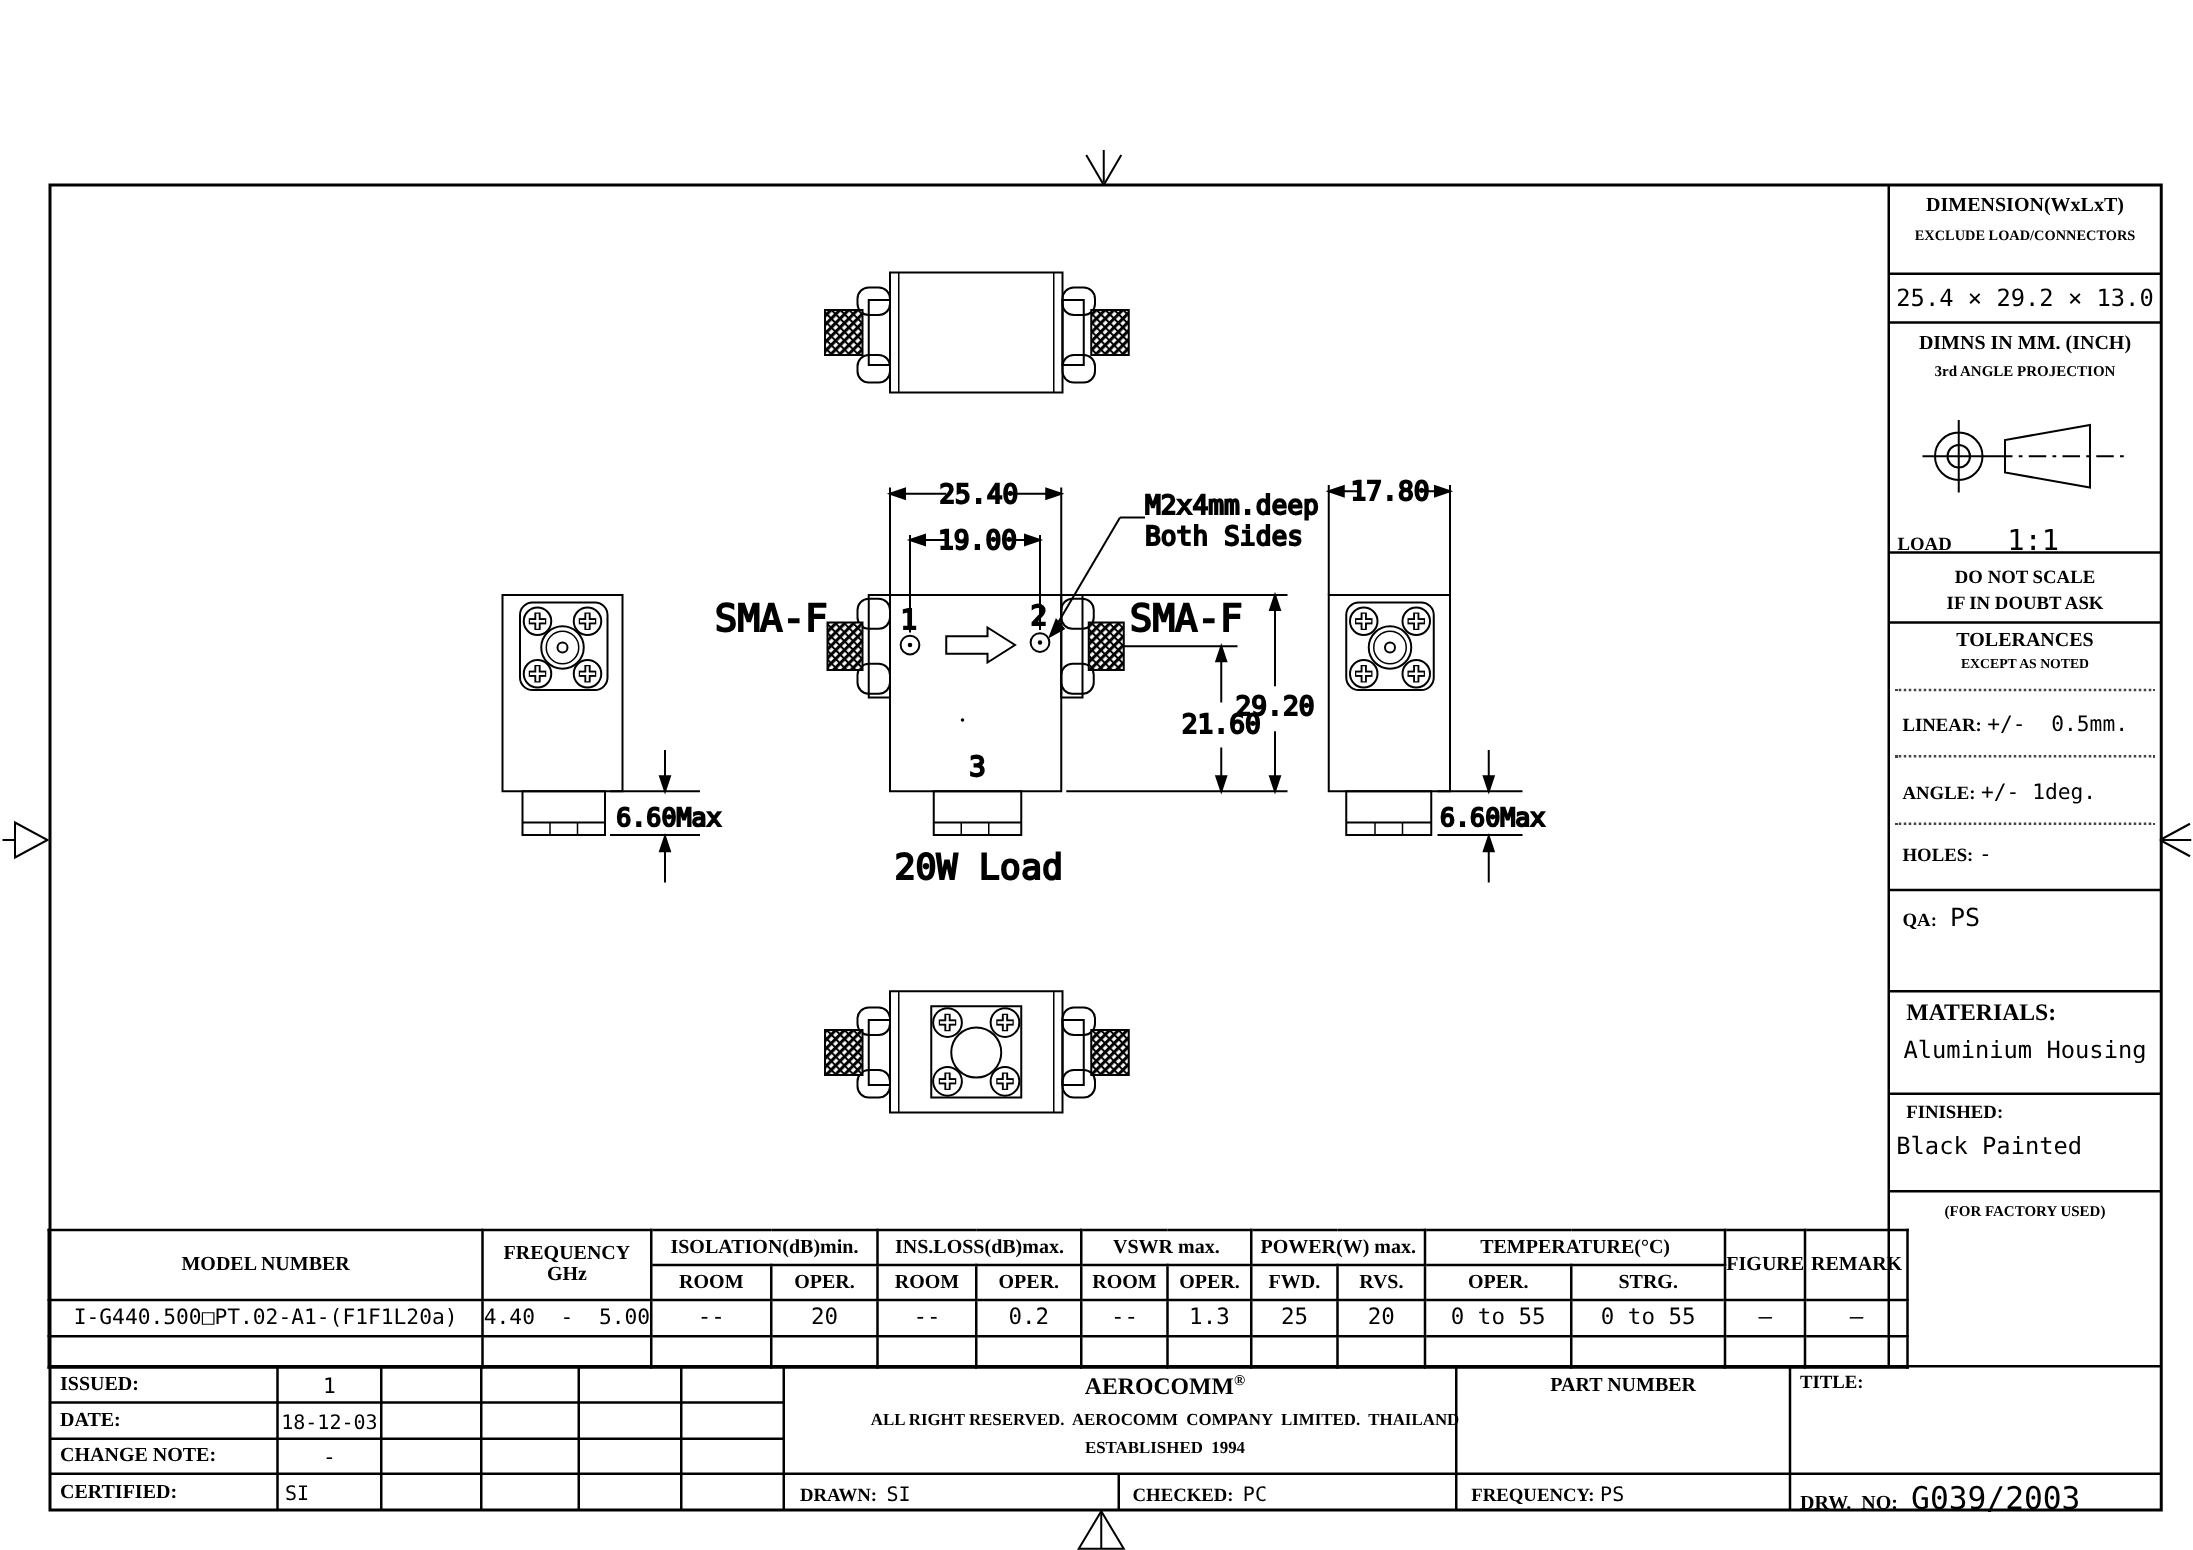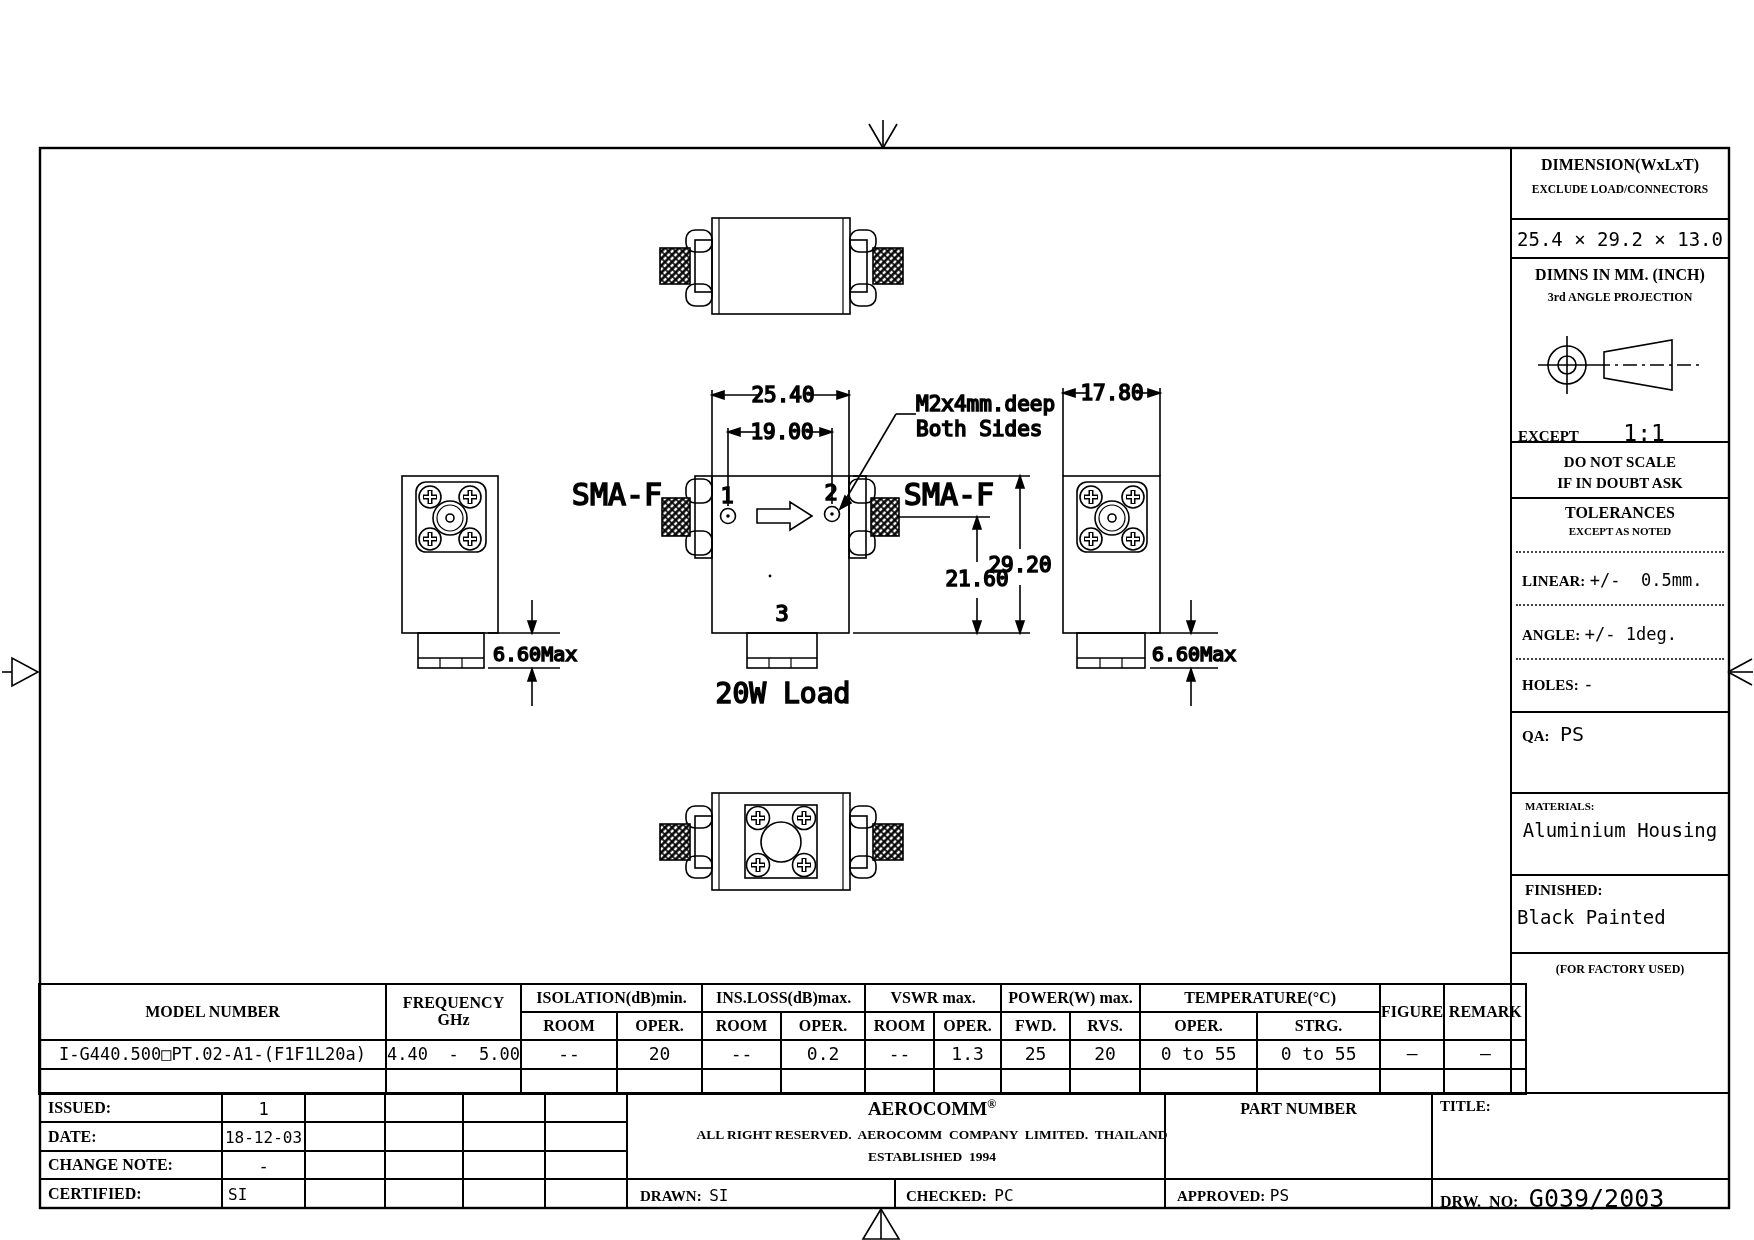--- a/index.html
+++ b/index.html
@@ -336,21 +336,21 @@
   <div class="abs rp" style="top:156px;">
     <div class="serif" style="font-size:16px;">DIMENSION(WxLxT)</div>
     <div class="serif" style="font-size:11.5px;margin-top:9px;">EXCLUDE LOAD/CONNECTORS</div>
   </div>
   <div class="abs rp val" style="top:228px;font-size:19px;">25.4 × 29.2 × 13.0</div>
   <div class="abs rp" style="top:266px;">
     <div class="serif" style="font-size:16px;">DIMNS IN MM. (INCH)</div>
     <div class="serif" style="font-size:12px;margin-top:6px;">3rd ANGLE PROJECTION</div>
   </div>
   <div class="abs" style="left:1518px;top:420px;width:200px;">
-    <span class="lab" style="font-size:15px;">EXCEPT</span>
+    <span class="lab" style="font-size:15px;">LOAD</span>
     <span class="val" style="font-size:23px;margin-left:40px;">1:1</span>
   </div>
   <div class="abs rp serif" style="top:452px;font-size:15px;line-height:21px;">
     <div>DO NOT SCALE</div>
     <div>IF IN DOUBT ASK</div>
   </div>
   <div class="abs rp" style="top:504px;">
     <div class="serif" style="font-size:16px;">TOLERANCES</div>
     <div class="serif" style="font-size:11px;margin-top:3px;">EXCEPT AS NOTED</div>
   </div>
@@ -367,21 +367,21 @@
   <div class="dotline" style="top:658px;"></div>
   <div class="lblrow" style="left:1522px;top:674px;">
     <span class="lab" style="font-size:15px;">HOLES:</span>
     <span class="val" style="font-size:17px;">-</span>
   </div>
   <div class="lblrow" style="left:1522px;top:722px;">
     <span class="lab" style="font-size:15px;">QA:</span>
     <span class="val" style="font-size:20px;margin-left:6px;">PS</span>
   </div>
   <div class="abs" style="left:1511px;top:800px;width:218px;">
-    <div class="lab" style="font-size:11px;margin-left:14px;">MATERIALS:</div>
+    <div class="lab" style="font-size:19px;margin-left:14px;">MATERIALS:</div>
     <div class="val ctr" style="font-size:19px;margin-top:7px;">Aluminium Housing</div>
   </div>
   <div class="abs" style="left:1511px;top:882px;width:218px;">
     <div class="lab" style="font-size:15px;margin-left:14px;">FINISHED:</div>
     <div class="val" style="font-size:19px;margin-top:7px;margin-left:6px;">Black Painted</div>
   </div>
   <div class="abs rp serif" style="top:962px;font-size:12px;">(FOR FACTORY USED)</div>
 
   <table class="spec">
     <colgroup>
@@ -481,21 +481,21 @@
 
   <div class="lblrow" style="left:640px;top:1186px;">
     <span class="lab" style="font-size:15px;">DRAWN:</span>
     <span class="val" style="font-size:16px;margin-left:3px;">SI</span>
   </div>
   <div class="lblrow" style="left:906px;top:1186px;">
     <span class="lab" style="font-size:15px;">CHECKED:</span>
     <span class="val" style="font-size:16px;margin-left:3px;">PC</span>
   </div>
   <div class="lblrow" style="left:1177px;top:1186px;">
-    <span class="lab" style="font-size:15px;">APPROVED:</span>
+    <span class="lab" style="font-size:15px;">FREQUENCY:</span>
     <span class="val" style="font-size:16px;">PS</span>
   </div>
 
   <div class="abs ctr lab" style="left:1165px;top:1100px;width:267px;font-size:16px;white-space:pre;">PART NUMBER</div>
 
   <div class="lblrow lab" style="left:1440px;top:1098px;font-size:15px;">TITLE:</div>
 
   <div class="lblrow" style="left:1440px;top:1184px;">
     <span class="lab" style="font-size:16px;white-space:pre;">DRW.  NO:</span>
     <span class="val" style="font-size:25px;margin-left:6px;">G039/2003</span>

